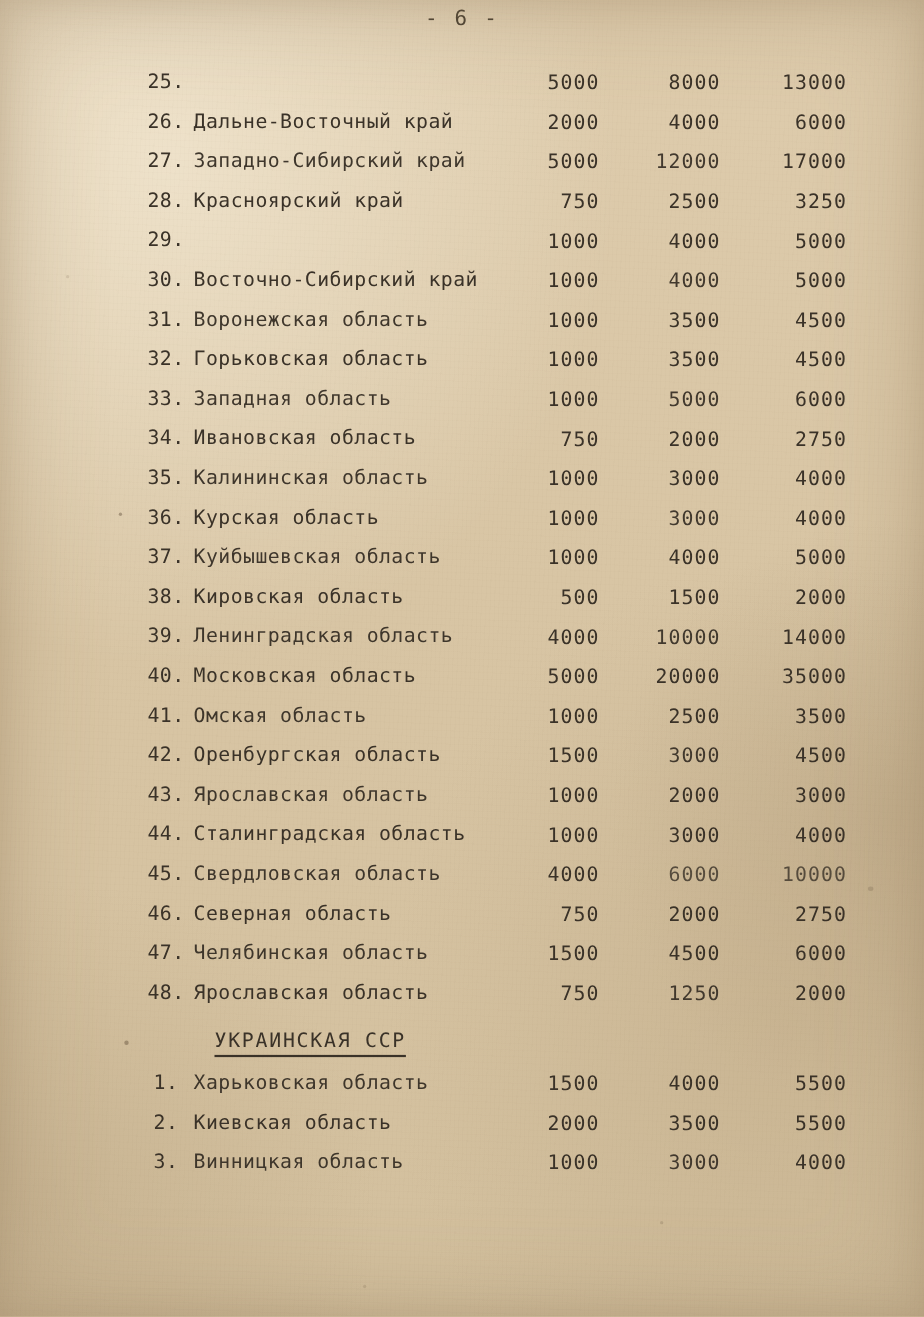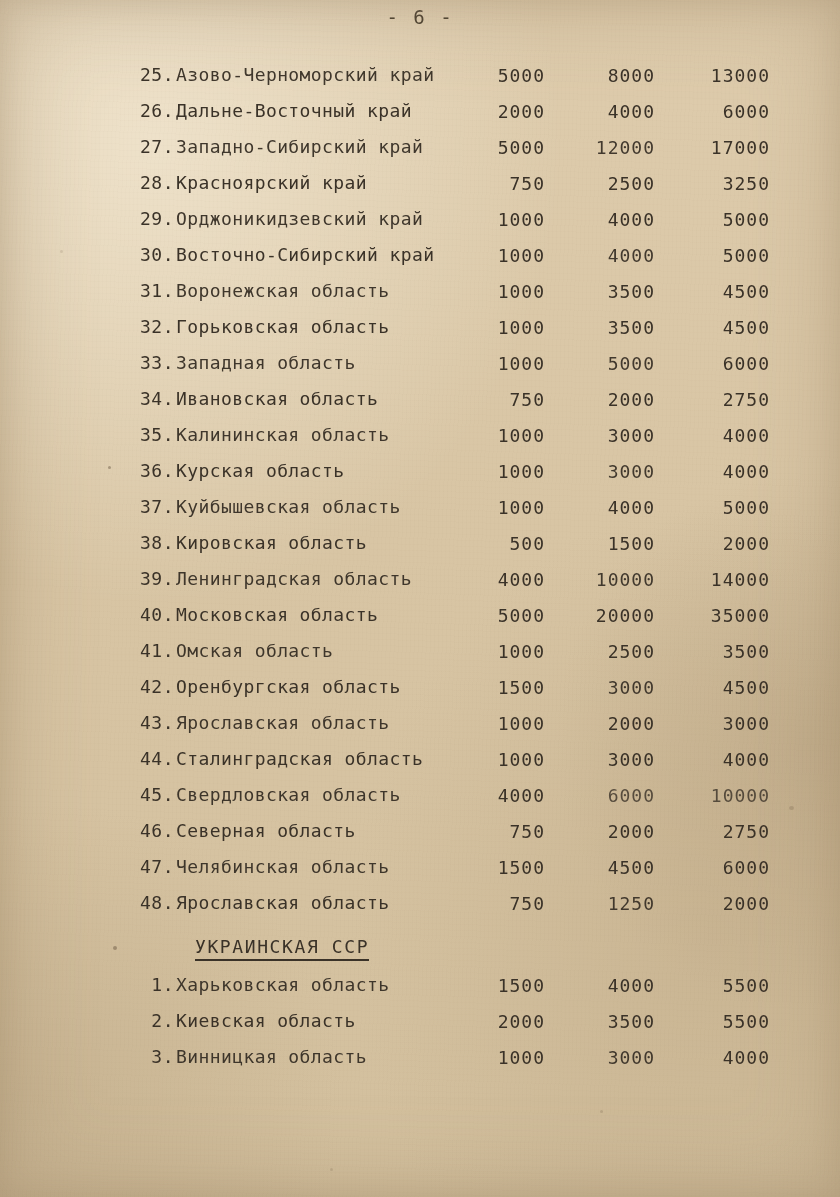--- a/index.html
+++ b/index.html
@@ -71,21 +71,21 @@
   .row {
     position: relative;
     height: 36px;
     white-space: nowrap;
   }
   .row .idx {
     position: absolute;
     left: 128px;
     top: 2px;
     width: 46px;
-    text-align: right;
+    text-align: center;
     font-size: 18px;
     letter-spacing: 0.5px;
   }
   .row .label {
     position: absolute;
     left: 176px;
     top: 2px;
     font-size: 18px;
     letter-spacing: 0.4px;
   }
@@ -126,21 +126,20 @@
 
   <div class="grain"></div>
 
   <div class="folio">- 6 -</div>
 
   <div class="rows">
 
     <div id="rsfsr-rows">
         <div class="row">
           <span class="idx">25.</span>
-          <span class="label">Азово-Черноморский край</span>
           <span class="c1">5000</span>
           <span class="c2">8000</span>
           <span class="c3">13000</span>
         </div>
         <div class="row">
           <span class="idx">26.</span>
           <span class="label">Дальне-Восточный край</span>
           <span class="c1">2000</span>
           <span class="c2">4000</span>
           <span class="c3">6000</span>
@@ -154,21 +153,20 @@
         </div>
         <div class="row">
           <span class="idx">28.</span>
           <span class="label">Красноярский край</span>
           <span class="c1">750</span>
           <span class="c2">2500</span>
           <span class="c3">3250</span>
         </div>
         <div class="row">
           <span class="idx">29.</span>
-          <span class="label">Орджоникидзевский край</span>
           <span class="c1">1000</span>
           <span class="c2">4000</span>
           <span class="c3">5000</span>
         </div>
         <div class="row">
           <span class="idx">30.</span>
           <span class="label">Восточно-Сибирский край</span>
           <span class="c1">1000</span>
           <span class="c2">4000</span>
           <span class="c3">5000</span>

